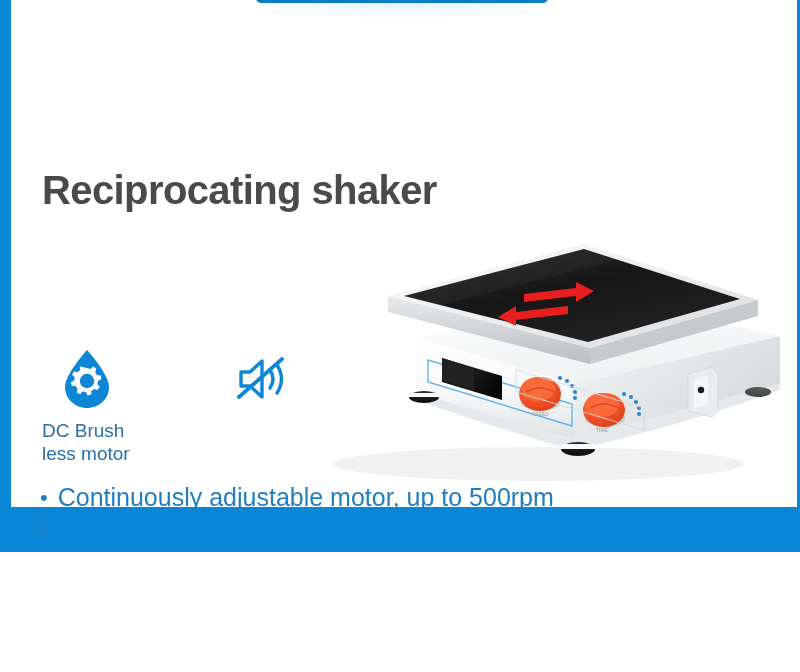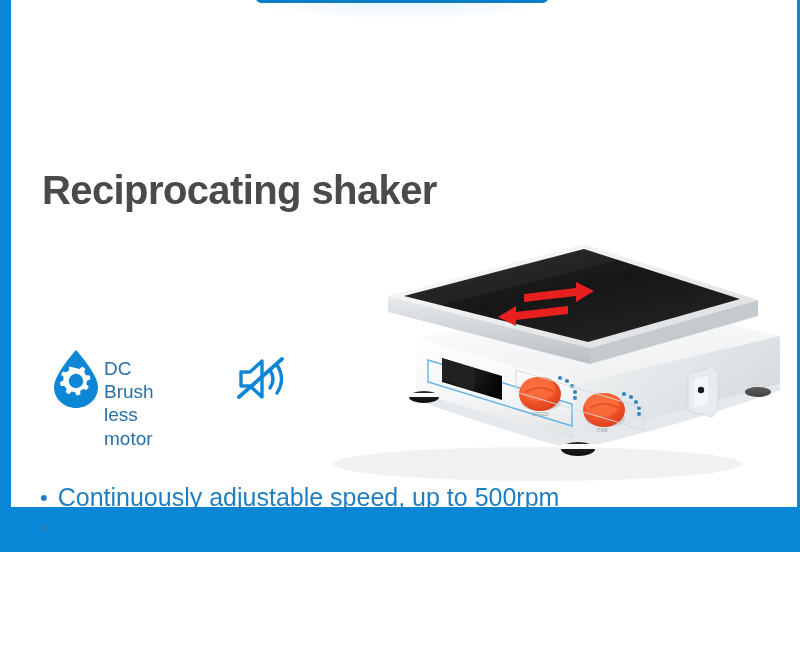--- a/index.html
+++ b/index.html
@@ -77,21 +77,21 @@
   .features {
     position: absolute;
     left: 42px; top: 348px;
     display: flex;
     gap: 52px;
     z-index: 8;
   }
   .feature {
     width: 122px;
     display: flex;
-    flex-direction: row;
+    flex-direction: column;
     align-items: flex-start;
   }
   .feature .icon-wrap {
     width: 78px;
     height: 62px;
     display: flex;
     align-items: center;
     justify-content: center;
     margin-left: 6px;
   }
@@ -305,20 +305,20 @@
           <line x1="7" y1="47" x2="50" y2="9" stroke="#0e86d6" stroke-width="3.8" stroke-linecap="round"></line>
         </svg>
       </div>
     </div>
 
   </div>
 
   <div class="bullets">
     <div class="bullet">
       <span class="dot">•</span>
-      <span>Continuously adjustable speed, up to 500rpm</span>
+      <span>Continuously adjustable motor, up to 500rpm</span>
     </div>
     <div class="bullet">
       <span class="dot">•</span>
     </div>
   </div>
 
 </div>
 
 </body></html>

